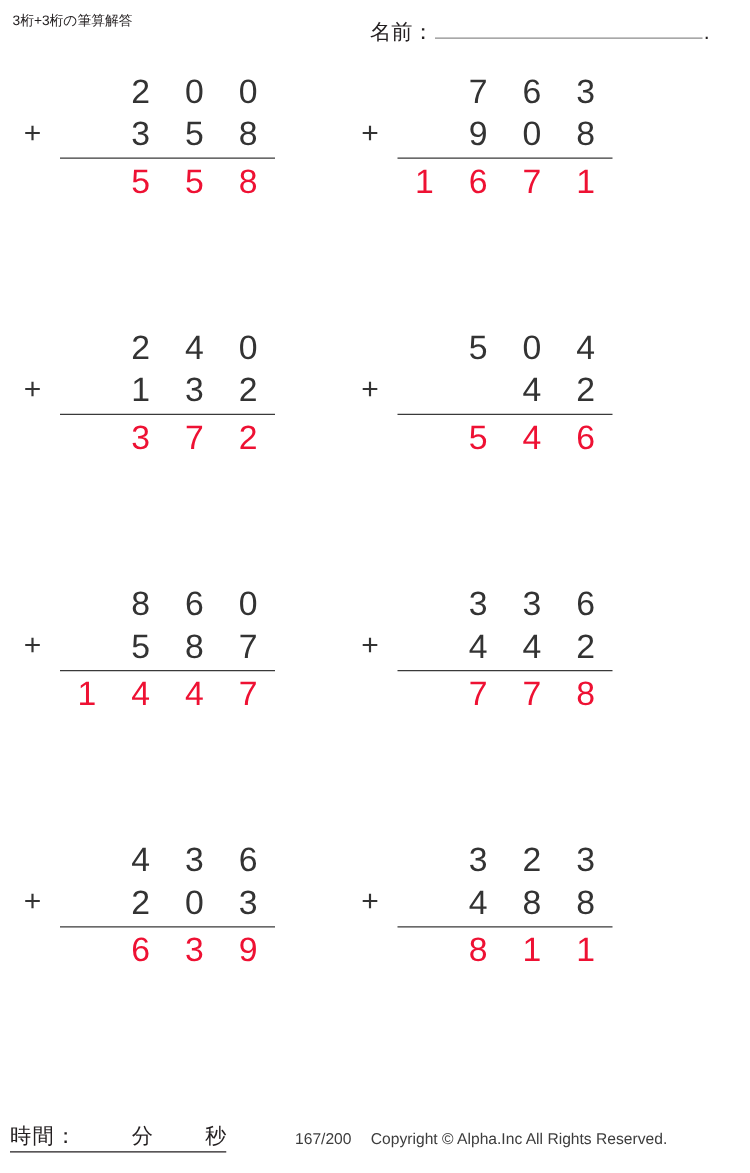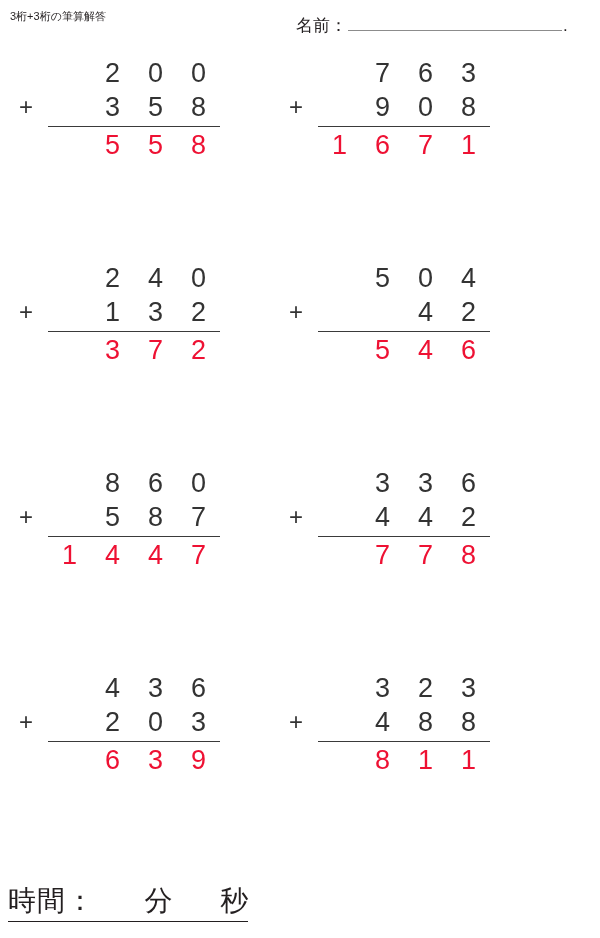--- a/index.html
+++ b/index.html
@@ -133,21 +133,21 @@
     position: absolute;
     left: 0;
     bottom: 0;
     width: 600px;
     height: 56px;
   }
   .time-block {
     position: absolute;
     left: 8px;
     bottom: 16px;
-    font-size: 28px;
+    font-size: 17px;
     color: #231f20;
     white-space: nowrap;
     border-bottom: 1.6px solid #231f20;
     padding-bottom: 1px;
   }
   .time-label { letter-spacing: 1px; }
   .time-gap-1 { display: inline-block; width: 34px; }
   .time-gap-2 { display: inline-block; width: 32px; }
   .copyright {
     position: absolute;
@@ -381,13 +381,17 @@
 </div>
 
 <div class="footer">
   <div class="time-block">
     <span class="time-label">時間：</span>
     <span class="time-gap-1"></span>
     <span>分</span>
     <span class="time-gap-2"></span>
     <span>秒</span>
   </div>
+  <div class="copyright">
+    <span class="page-num">167/200</span>
+    <span>Copyright © Alpha.Inc All Rights Reserved.</span>
+  </div>
 </div>
 
 </body></html>

